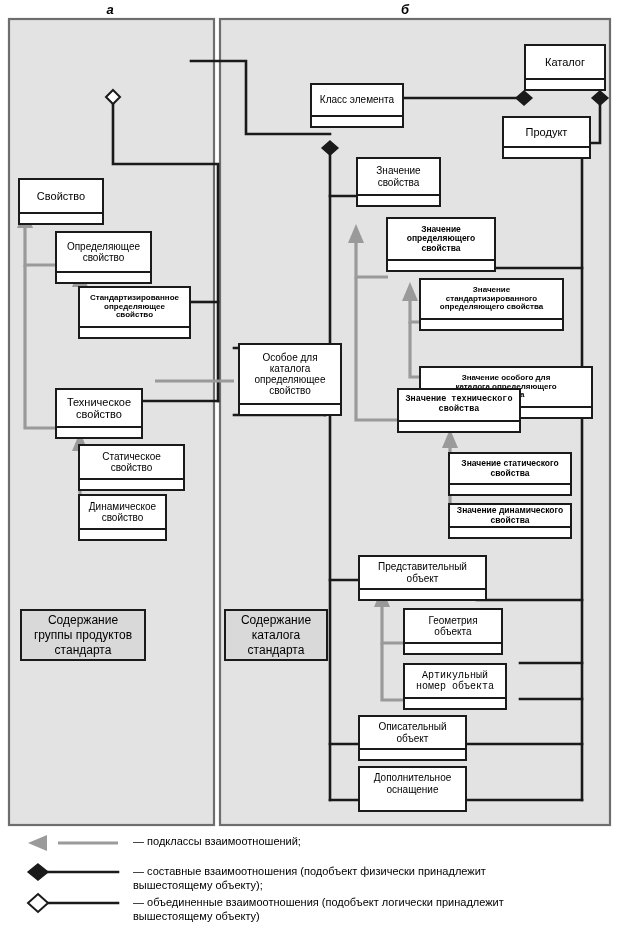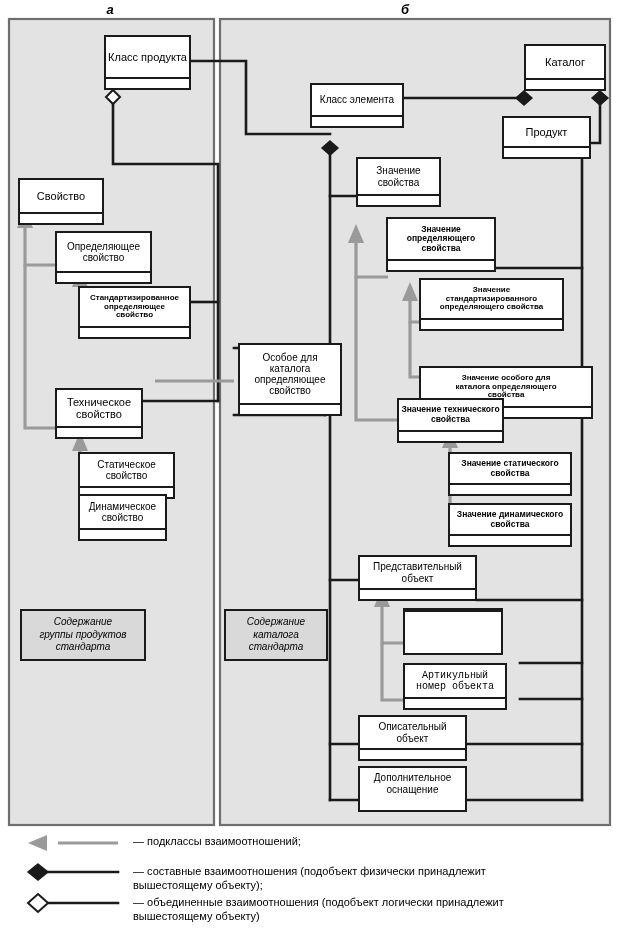--- a/index.html
+++ b/index.html
@@ -19,21 +19,21 @@
   .cbox .comp{height:11px;border-top:2px solid #1a1a1a;box-sizing:border-box;background:#fff;}
 
   .f11{font-size:11px;}
   .f10{font-size:10px;}
   .f9{font-size:8.5px;font-weight:700;}
   .f8{font-size:8px;font-weight:700;}
 
   
   .note{position:absolute;background:#d9d9d9;border:2px solid #1a1a1a;box-sizing:border-box;
         display:flex;align-items:center;justify-content:center;text-align:center;
-        font-size:10px;line-height:1.25;font-style:italic;}
+        font-size:12px;line-height:1.25;}
 
   
   .legend{position:absolute;left:0;top:828px;width:618px;height:107px;}
   .leg-text{position:absolute;font-size:11px;line-height:1.3;}
 </style>
 </head>
 <body>
 
 <div id="stage">
 
@@ -126,24 +126,20 @@
       <polygon class="dia-f" points="38,864 48,872 38,880 28,872"></polygon>
 
       <line class="ln" x1="38" y1="903" x2="118" y2="903"></line>
       <polygon class="dia-h" points="38,894 48,903 38,912 28,903"></polygon>
     </g>
   </svg>
 
   <div class="panel-letter" style="left:80px;top:2px;width:60px;">а</div>
   <div class="panel-letter" style="left:375px;top:2px;width:60px;">б</div>
 
-  <div class="cbox" style="left:104px;top:35px;width:87px;height:55px;">
-    <div class="title f11">Класс продукта</div>
-    <div class="comp"></div>
-  </div>
 
   <div class="cbox" style="left:18px;top:178px;width:86px;height:47px;">
     <div class="title f11">Свойство</div>
     <div class="comp"></div>
   </div>
 
   <div class="cbox" style="left:55px;top:231px;width:97px;height:53px;">
     <div class="title f10">Определяющее<br>свойство</div>
     <div class="comp"></div>
   </div>
@@ -151,21 +147,21 @@
   <div class="cbox" style="left:78px;top:286px;width:113px;height:53px;">
     <div class="title f8">Стандартизированное<br>определяющее<br>свойство</div>
     <div class="comp"></div>
   </div>
 
   <div class="cbox" style="left:55px;top:388px;width:88px;height:51px;">
     <div class="title f11">Техническое<br>свойство</div>
     <div class="comp"></div>
   </div>
 
-  <div class="cbox" style="left:78px;top:444px;width:97px;height:47px;margin-top:8px;">
+  <div class="cbox" style="left:78px;top:444px;width:107px;height:47px;">
     <div class="title f10">Статическое<br>свойство</div>
     <div class="comp"></div>
   </div>
 
   <div class="cbox" style="left:78px;top:494px;width:89px;height:47px;">
     <div class="title f10">Динамическое<br>свойство</div>
     <div class="comp"></div>
   </div>
 
   <div class="note" style="left:20px;top:609px;width:126px;height:52px;">Содержание<br>группы продуктов<br>стандарта</div>
@@ -205,41 +201,42 @@
   <div class="cbox" style="left:419px;top:278px;width:145px;height:53px;">
     <div class="title f8">Значение<br>стандартизированного<br>определяющего свойства</div>
     <div class="comp"></div>
   </div>
 
   <div class="cbox" style="left:419px;top:336px;width:174px;height:53px;margin-top:30px;">
     <div class="title f8">Значение особого для<br>каталога определяющего<br>свойства</div>
     <div class="comp"></div>
   </div>
 
-  <div class="cbox" style="left:397px;top:398px;width:107px;height:45px;">
+  <div class="cbox" style="left:397px;top:388px;width:124px;height:45px;font-family:Liberation Mono, monospace;">
     <div class="title f9">Значение технического<br>свойства</div>
     <div class="comp"></div>
   </div>
 
   <div class="cbox" style="left:448px;top:452px;width:124px;height:44px;">
     <div class="title f9">Значение статического<br>свойства</div>
     <div class="comp"></div>
   </div>
 
-  <div class="cbox" style="left:448px;top:503px;width:124px;height:44px;">
+  <div class="cbox" style="left:448px;top:503px;width:124px;height:36px;">
     <div class="title f9">Значение динамического<br>свойства</div>
     <div class="comp"></div>
   </div>
 
-  <div class="cbox" style="left:358px;top:555px;width:119px;height:46px;">
+  <div class="cbox" style="left:358px;top:555px;width:129px;height:46px;">
     <div class="title f10">Представительный<br>объект</div>
     <div class="comp"></div>
   </div>
 
   <div class="cbox" style="left:403px;top:608px;width:100px;height:47px;">
+    <div class="title f10">Геометрия<br>объекта</div>
     <div class="comp"></div>
   </div>
 
   <div class="cbox" style="left:403px;top:663px;width:104px;height:47px;font-family:Liberation Mono, monospace;">
     <div class="title f10">Артикульный<br>номер объекта</div>
     <div class="comp"></div>
   </div>
 
   <div class="cbox" style="left:358px;top:715px;width:109px;height:46px;">
     <div class="title f10">Описательный<br>объект</div>

